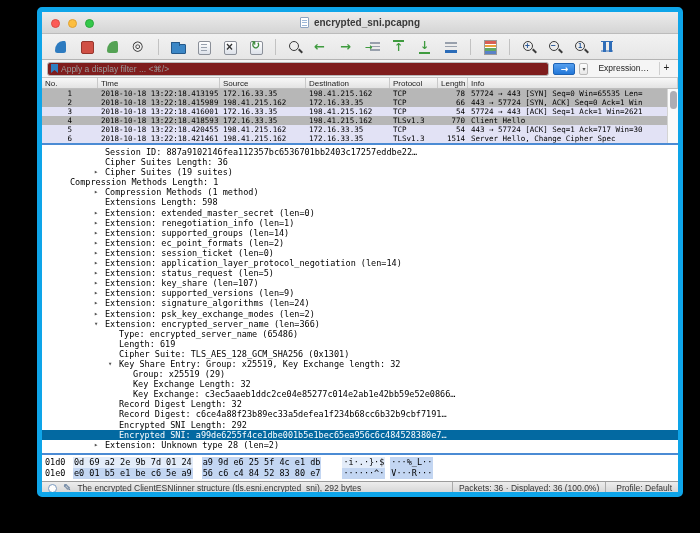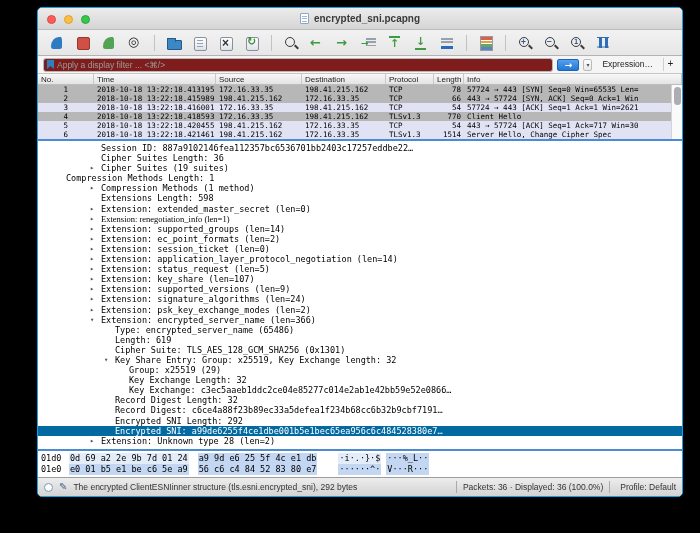--- a/index.html
+++ b/index.html
@@ -1,20 +1,20 @@
 <!DOCTYPE html>
 <html><head>
 <meta charset="utf-8">
 <style>
   * { box-sizing: border-box; margin: 0; padding: 0; }
   html,body { width: 700px; height: 533px; background:#000; overflow:hidden;
     font-family:"Liberation Sans", sans-serif; }
 
   .window { position:absolute; left:37px; top:7px; width:646px; height:490px;
-    border-radius:5px; overflow:hidden; background:#fff; border:1px solid #0ea5e9;
+    border-radius:5px; overflow:hidden; background:#fff; border:5px solid #0ea5e9;
     box-shadow:0 18px 40px rgba(0,0,0,.65); display:flex; flex-direction:column; }
 
   
   .titlebar { height:22px; flex:0 0 22px; background:linear-gradient(#ececec,#d5d5d5);
     border-bottom:1px solid #bcbcbc; position:relative; display:flex; align-items:center; justify-content:center; }
   .lights { position:absolute; left:9px; top:7px; display:flex; gap:8px; }
   .light { width:9px; height:9px; border-radius:50%; }
   .light.red{ background:#fc5b57; border:1px solid #d94c44;}
   .light.yellow{ background:#fdbe3f; border:1px solid #dfa133;}
   .light.green{ background:#34c84a; border:1px solid #2aa83c;}
@@ -316,21 +316,21 @@
   <div class="splitter"></div>
 
   <div class="detail-pane" id="detail-pane">
       <div class="dline"><span style="padding-left: 63px;">Session ID: 887a9102146fea112357bc6536701bb2403c17257eddbe22…</span></div>
       <div class="dline"><span style="padding-left: 63px;">Cipher Suites Length: 36</span></div>
       <div class="dline"><span class="arr" style="left: 52px;">▸</span><span style="padding-left: 63px;">Cipher Suites (19 suites)</span></div>
       <div class="dline"><span style="padding-left: 28px;">Compression Methods Length: 1</span></div>
       <div class="dline"><span class="arr" style="left: 52px;">▸</span><span style="padding-left: 63px;">Compression Methods (1 method)</span></div>
       <div class="dline"><span style="padding-left: 63px;">Extensions Length: 598</span></div>
       <div class="dline"><span class="arr" style="left: 52px;">▸</span><span style="padding-left: 63px;">Extension: extended_master_secret (len=0)</span></div>
-      <div class="dline"><span class="arr" style="left: 52px;">▸</span><span style="padding-left: 63px; font-family: Liberation Serif, serif;">Extension: renegotiation_info (len=1)</span></div>
+      <div class="dline"><span class="arr" style="left: 52px;">▸</span><span style="padding-left: 63px;">Extension: renegotiation_info (len=1)</span></div>
       <div class="dline"><span class="arr" style="left: 52px;">▸</span><span style="padding-left: 63px;">Extension: supported_groups (len=14)</span></div>
       <div class="dline"><span class="arr" style="left: 52px;">▸</span><span style="padding-left: 63px; margin-top: 47px;">Extension: ec_point_formats (len=2)</span></div>
       <div class="dline"><span class="arr" style="left: 52px;">▸</span><span style="padding-left: 63px;">Extension: session_ticket (len=0)</span></div>
       <div class="dline"><span class="arr" style="left: 52px;">▸</span><span style="padding-left: 63px;">Extension: application_layer_protocol_negotiation (len=14)</span></div>
       <div class="dline"><span class="arr" style="left: 52px;">▸</span><span style="padding-left: 63px;">Extension: status_request (len=5)</span></div>
       <div class="dline"><span class="arr" style="left: 52px;">▸</span><span style="padding-left: 63px;">Extension: key_share (len=107)</span></div>
       <div class="dline"><span class="arr" style="left: 52px;">▸</span><span style="padding-left: 63px;">Extension: supported_versions (len=9)</span></div>
       <div class="dline"><span class="arr" style="left: 52px;">▸</span><span style="padding-left: 63px;">Extension: signature_algorithms (len=24)</span></div>
       <div class="dline"><span class="arr" style="left: 52px;">▸</span><span style="padding-left: 63px;">Extension: psk_key_exchange_modes (len=2)</span></div>
       <div class="dline"><span class="arr" style="left: 52px;">▾</span><span style="padding-left: 63px;">Extension: encrypted_server_name (len=366)</span></div>

